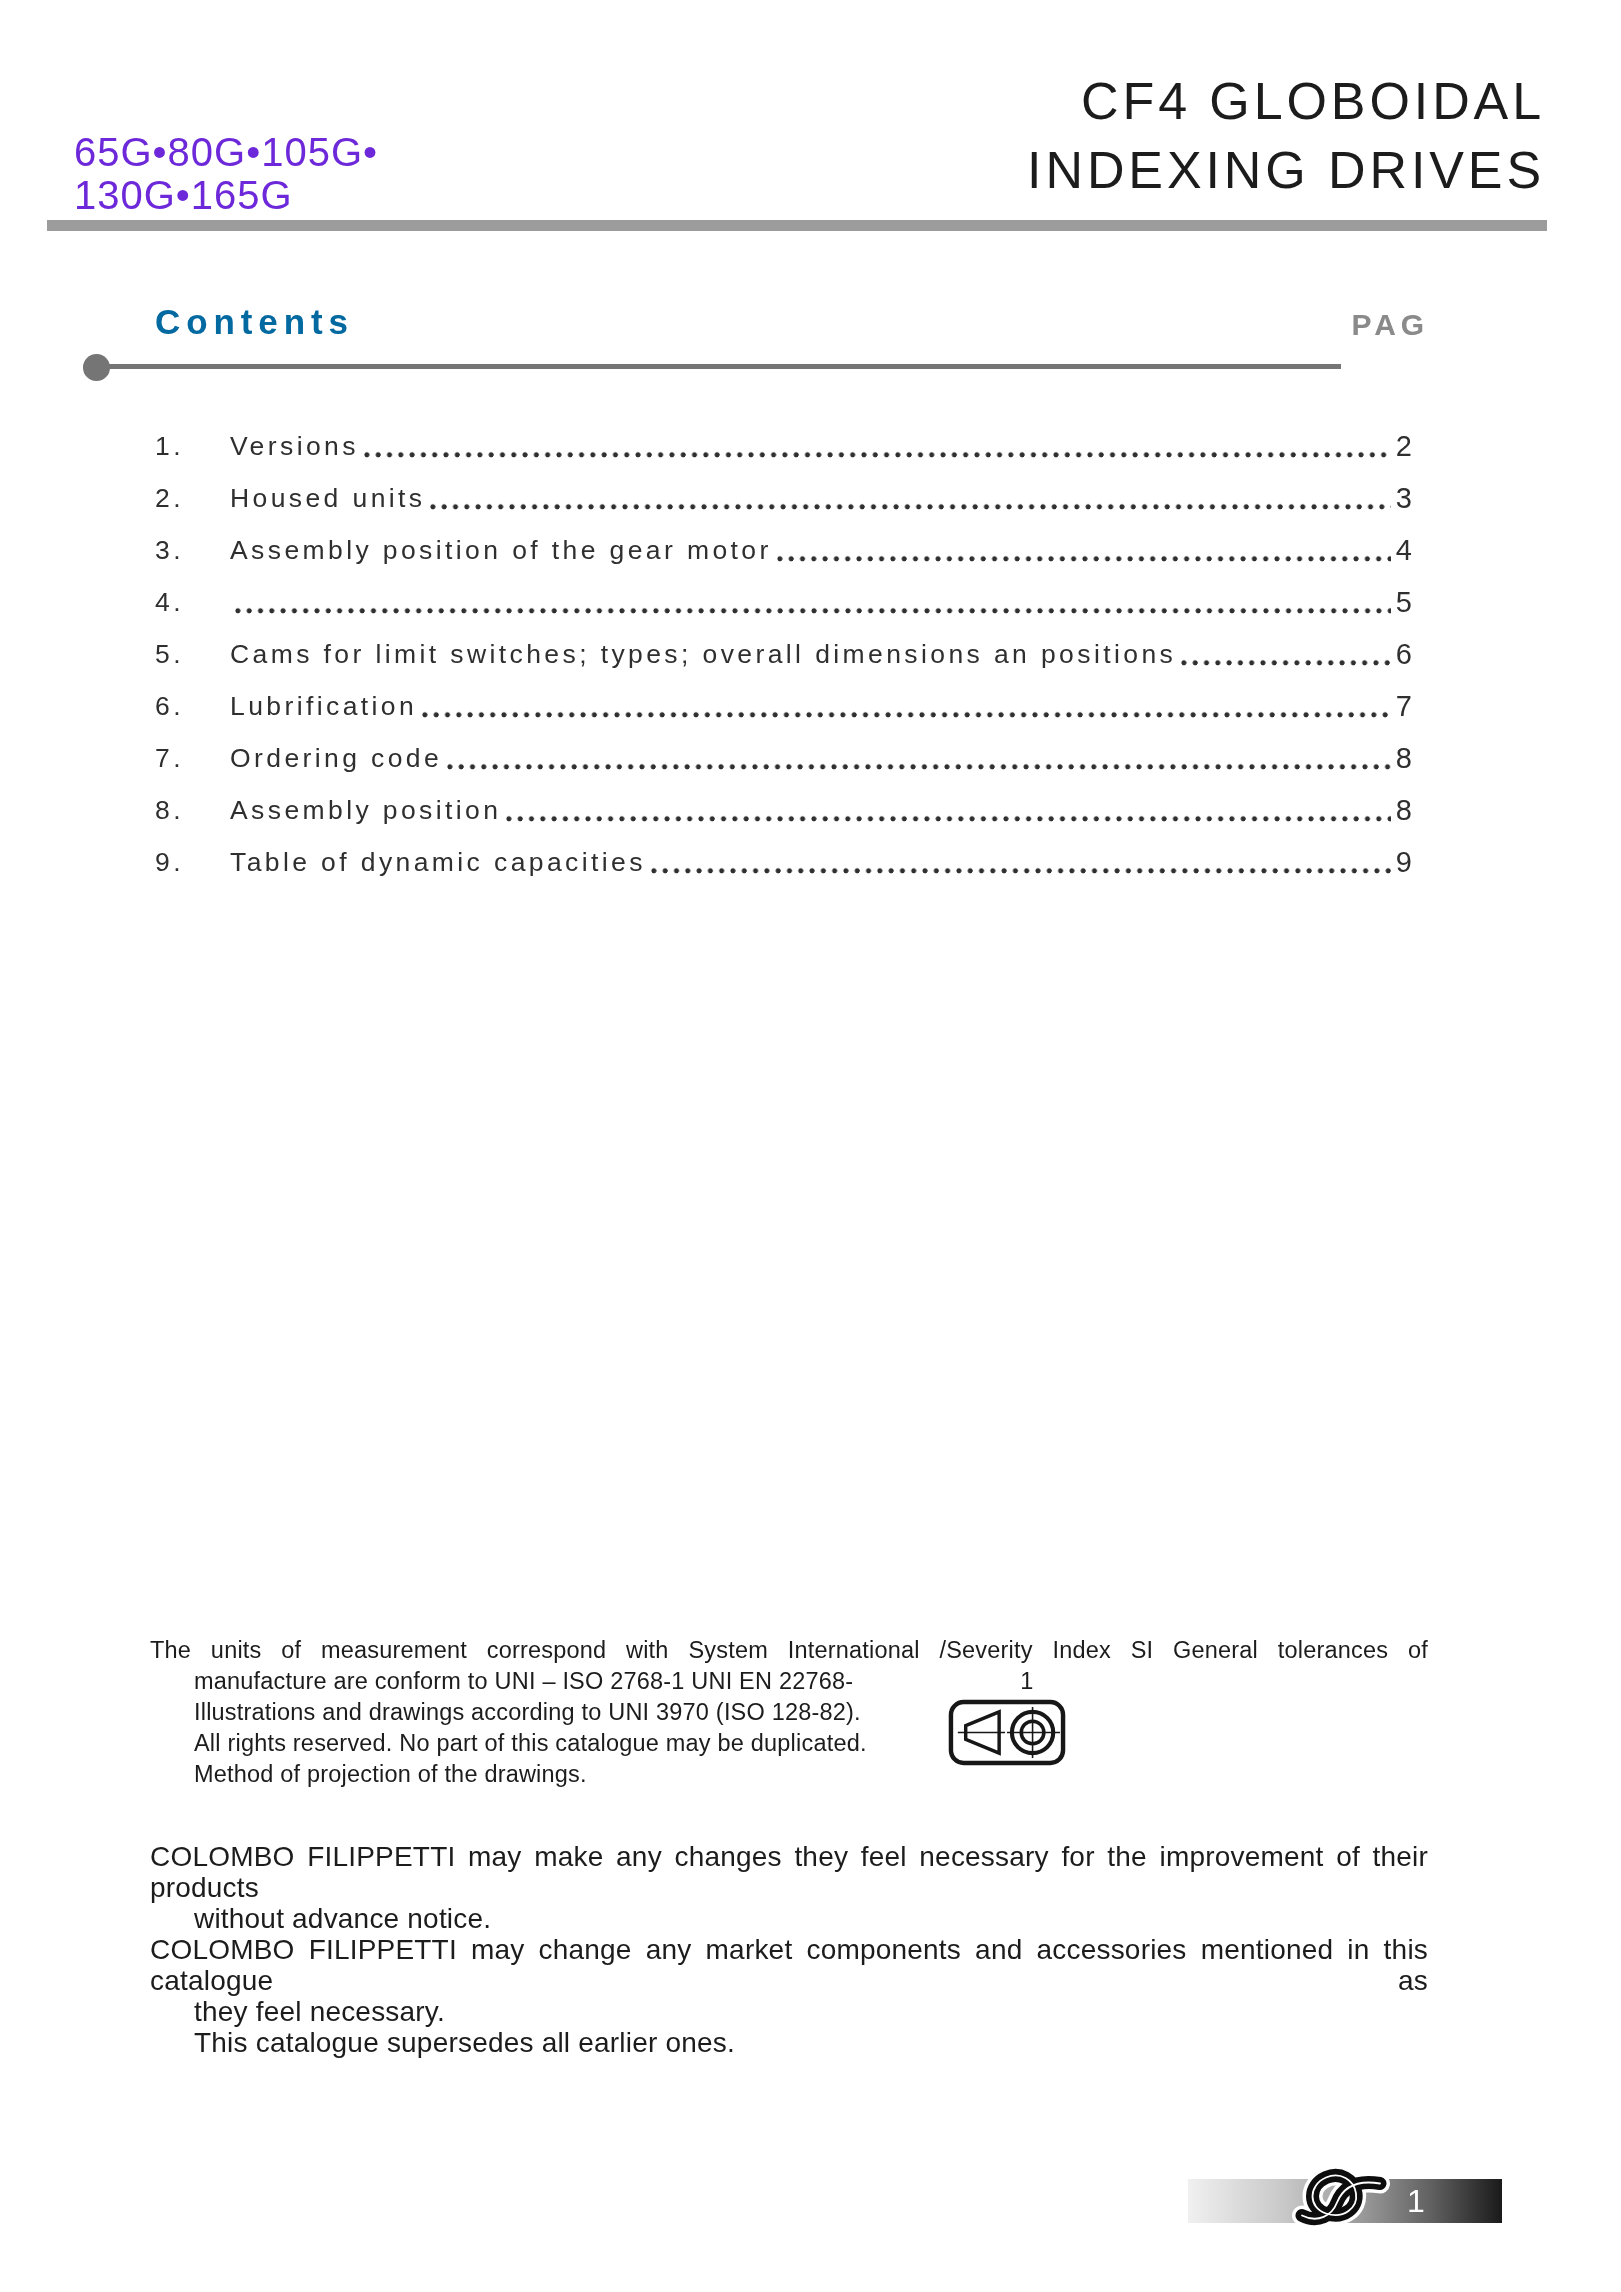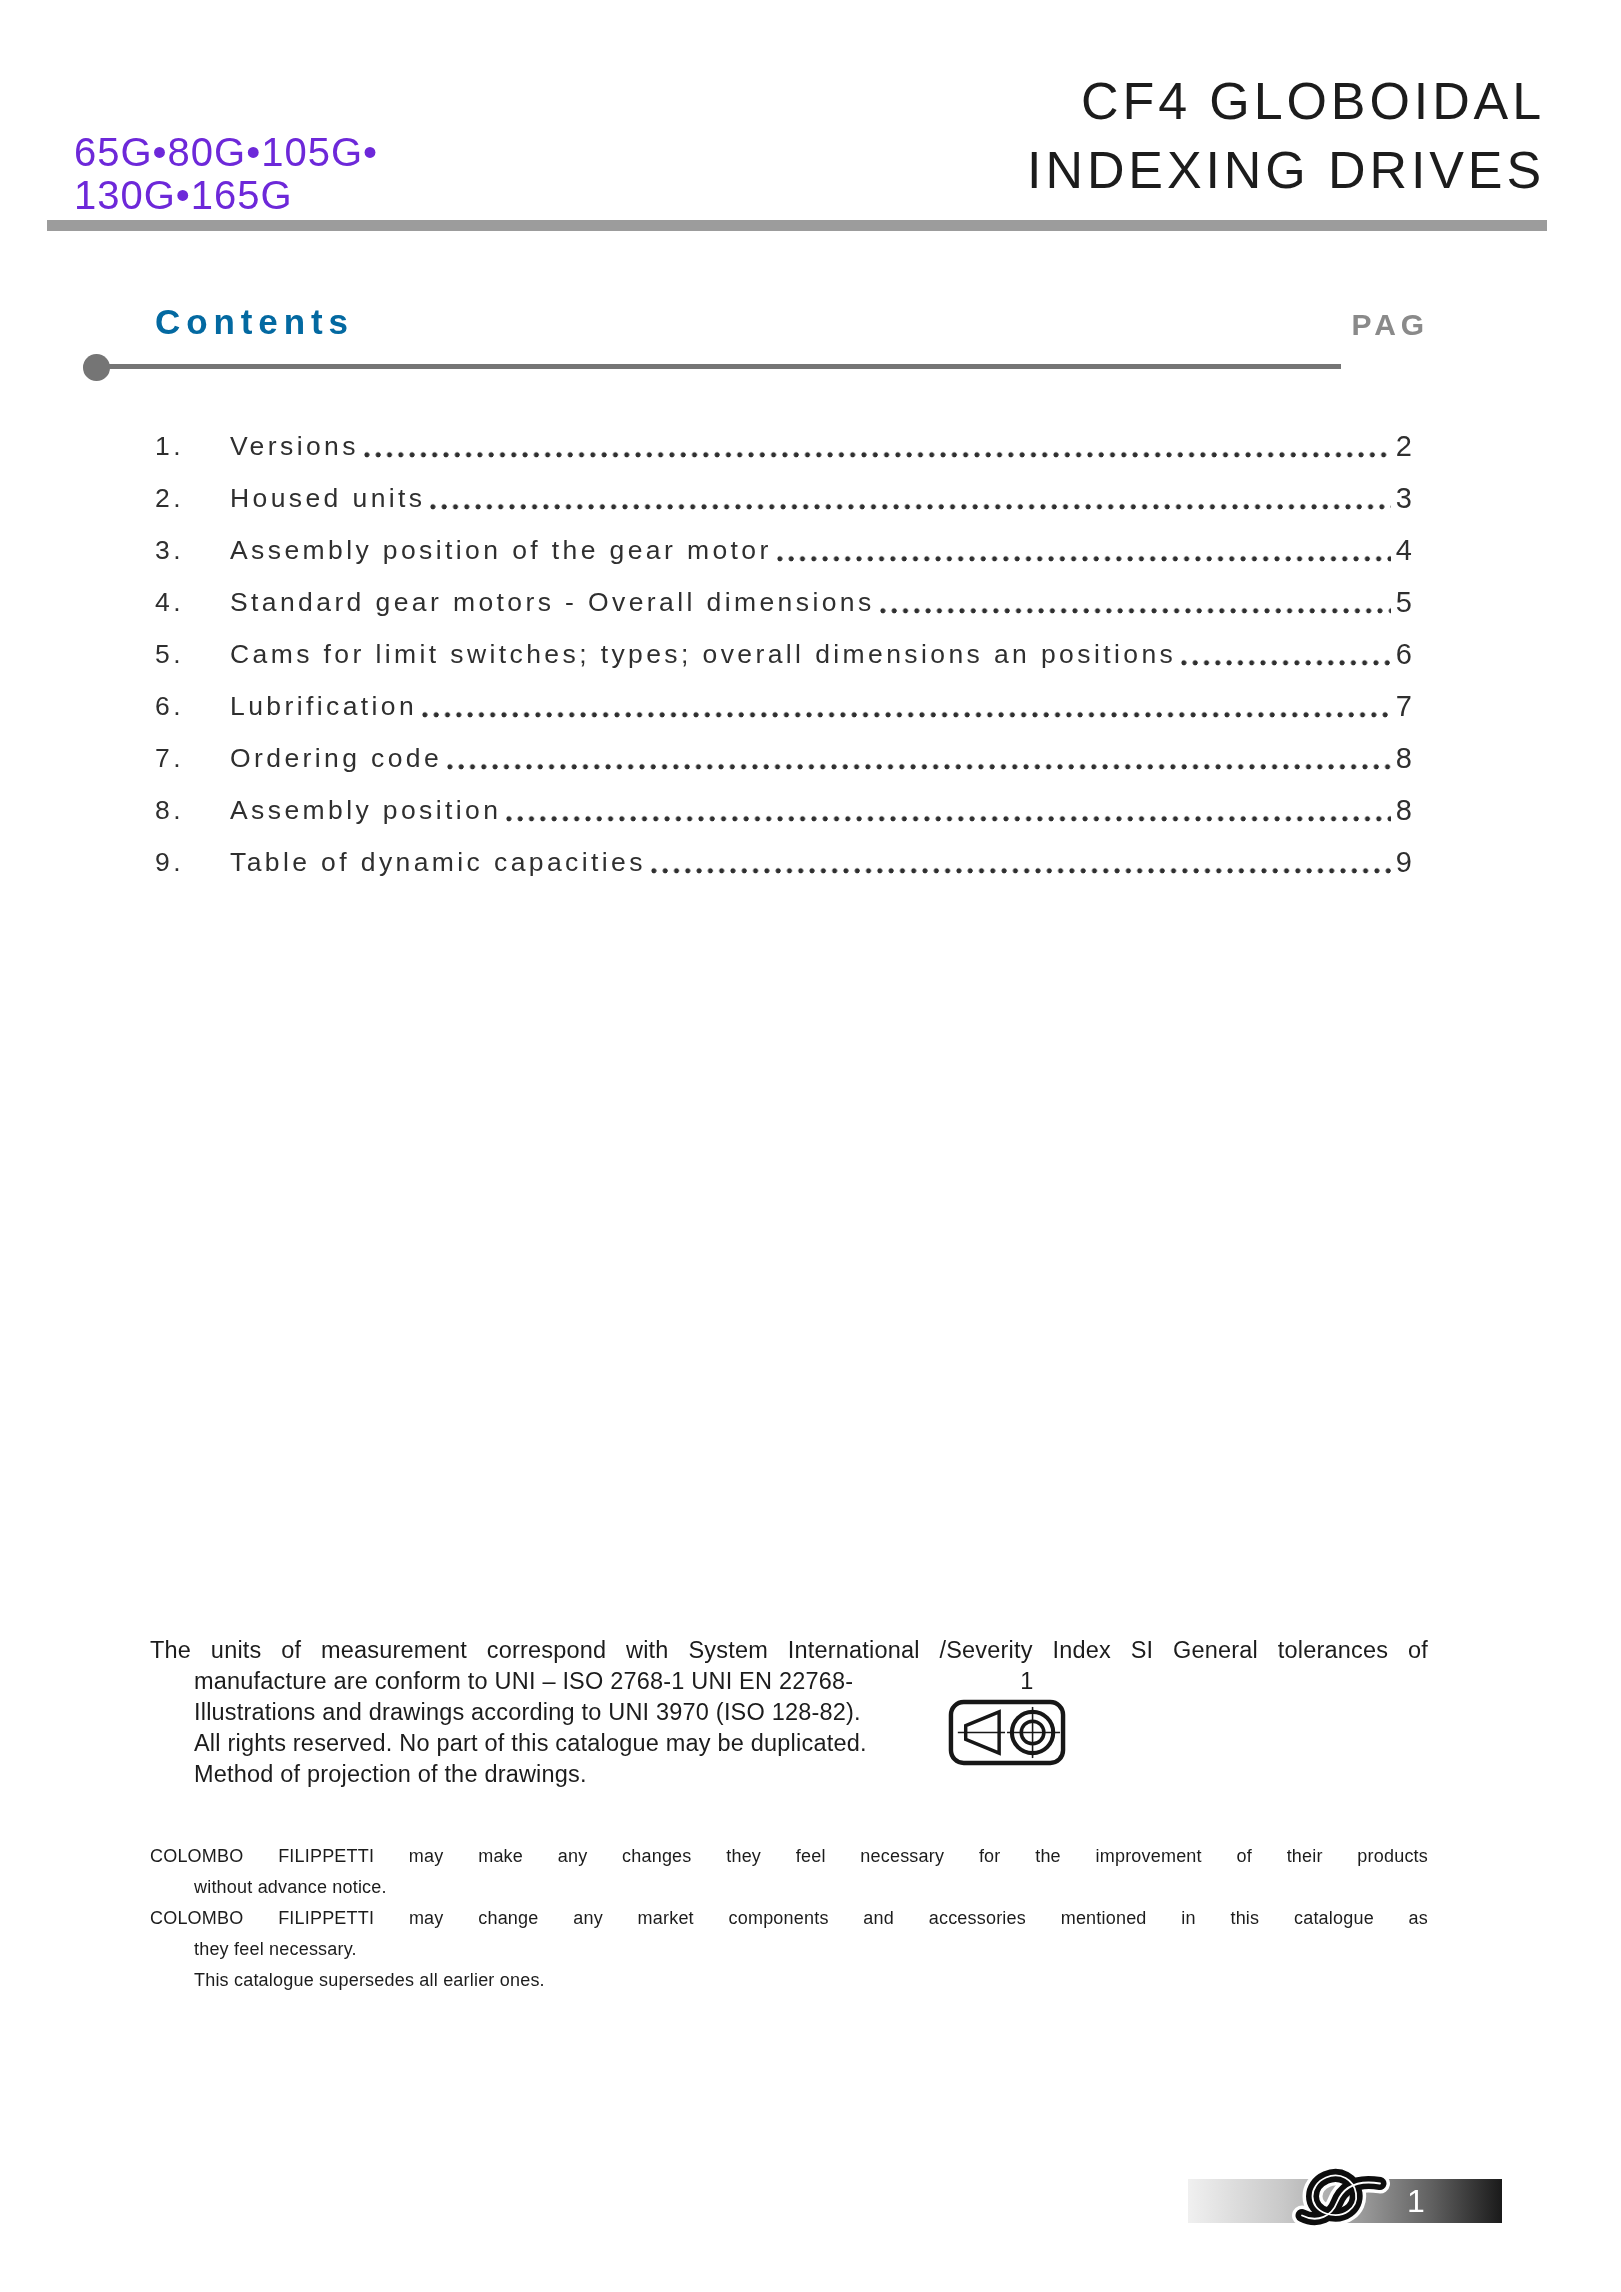--- a/index.html
+++ b/index.html
@@ -31,21 +31,21 @@
   .toc-num{width:75px;flex:0 0 75px;}
   .toc-label{white-space:nowrap;}
   .toc-leader{flex:1;height:5.9px;margin:0 4.9px;transform:translateY(8.8px);
               background-image:radial-gradient(circle at 2.9px 2.9px,#2f2f2f 2.2px,transparent 2.8px);
               background-size:11.3px 5.9px;background-repeat:repeat-x;}
   .toc-page{font-size:29px;letter-spacing:0;flex:0 0 auto;}
 
   
   .notes1{position:absolute;left:150px;top:1635px;width:1278px;font-size:23.5px;
           line-height:31px;color:#1c1c1c;letter-spacing:0.2px;}
-  .notes2{position:absolute;left:150px;top:1841px;width:1278px;font-size:18px;
+  .notes2{position:absolute;left:150px;top:1841px;width:1278px;font-size:28px;
           line-height:31px;color:#1c1c1c;letter-spacing:0.2px;}
   .jline{text-align:justify;text-align-last:justify;}
   .nline{white-space:nowrap;margin-left:44px;}
   .tail-num{margin-left:167px;}
 
   
   .proj-icon{position:absolute;left:948px;top:1699px;width:118px;height:67px;}
 
   
   .footer-bar{position:absolute;left:1188px;top:2179px;width:314px;height:44px;
@@ -87,21 +87,20 @@
     <span class="toc-page">3</span>
   </div>
   <div class="toc-row">
     <span class="toc-num">3.</span>
     <span class="toc-label">Assembly position of the gear motor</span>
     <span class="toc-leader"></span>
     <span class="toc-page">4</span>
   </div>
   <div class="toc-row">
     <span class="toc-num">4.</span>
-    <span class="toc-label">Standard gear motors - Overall dimensions</span>
     <span class="toc-leader"></span>
     <span class="toc-page">5</span>
   </div>
   <div class="toc-row">
     <span class="toc-num">5.</span>
     <span class="toc-label">Cams for limit switches; types; overall dimensions an positions</span>
     <span class="toc-leader"></span>
     <span class="toc-page">6</span>
   </div>
   <div class="toc-row">

